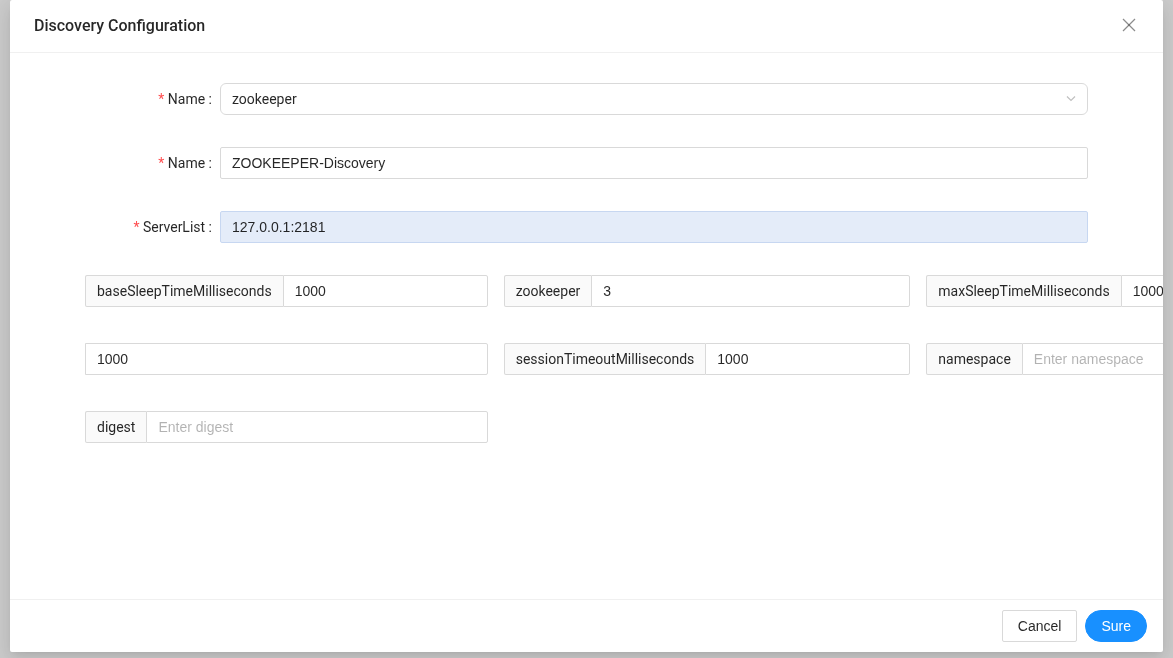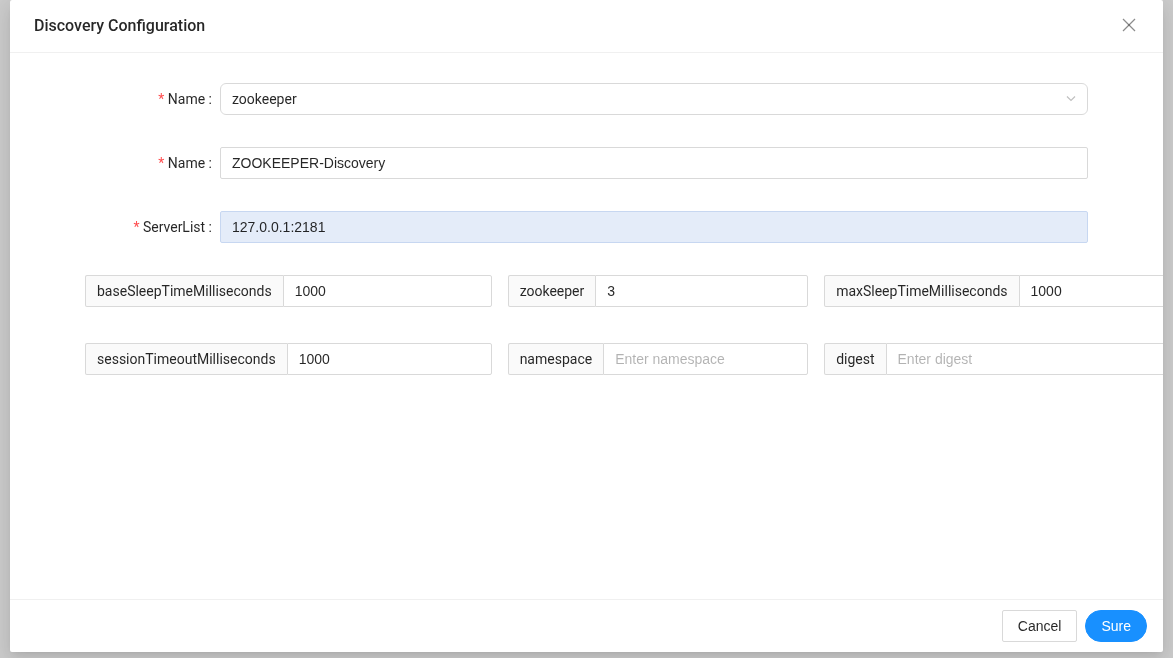--- a/index.html
+++ b/index.html
@@ -136,21 +136,21 @@
       border-color: #c7d7f1;
     }
     .props-label {
       margin-left: 8px;
       margin-bottom: 28px;
       font-size: 14px;
       color: rgba(0,0,0,0.85);
     }
     .props-grid {
       display: grid;
-      grid-template-columns: 1fr 1fr 1fr 1fr;
+      grid-template-columns: 1fr 1fr 1fr;
       gap: 36px 16px;
     }
     .prop-item {
       display: flex;
     }
     .prop-key {
       padding: 5px 11px;
       border: 1px solid #d9d9d9;
       border-right: none;
       background: #fafafa;

